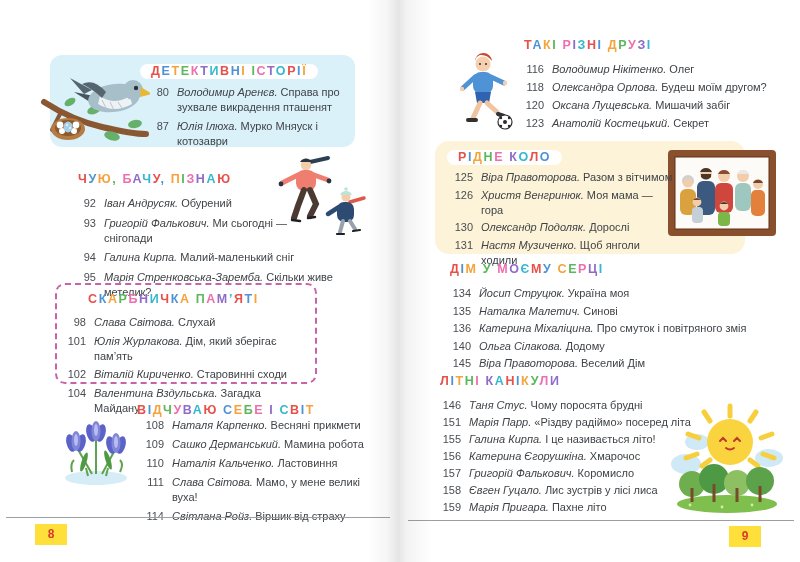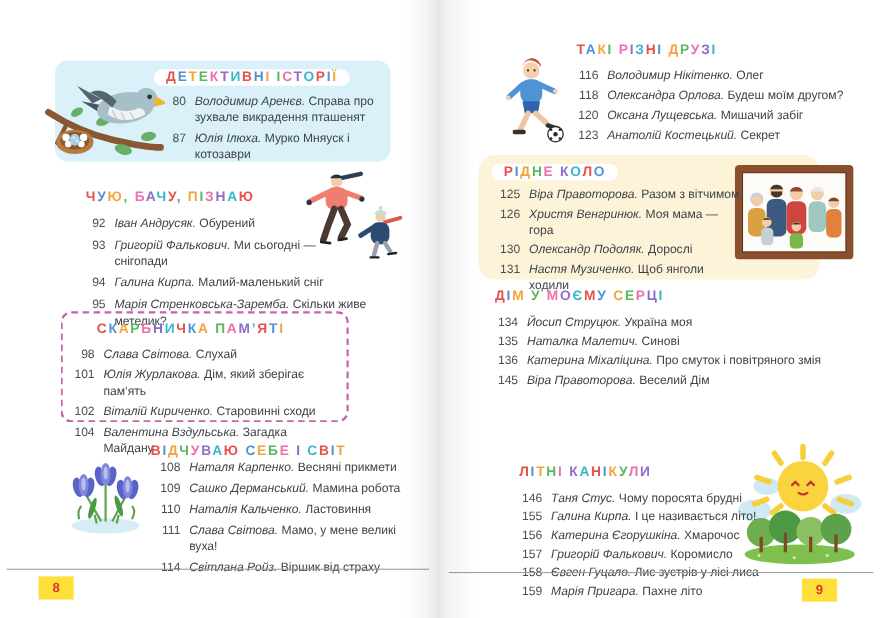--- a/index.html
+++ b/index.html
@@ -328,20 +328,24 @@
             <span class="num">134</span>
             <span class="txt"><em class="author">Йосип Струцюк.</em> Україна моя</span>
           </div>
           <div class="entry">
             <span class="num">135</span>
             <span class="txt"><em class="author">Наталка Малетич.</em> Синові</span>
           </div>
           <div class="entry">
             <span class="num">136</span>
             <span class="txt"><em class="author">Катерина Міхаліцина.</em> Про смуток і повітряного змія</span>
+          </div>
+          <div class="entry">
+            <span class="num">140</span>
+            <span class="txt"><em class="author">Ольга Сілакова.</em> Додому</span>
           </div>
           <div class="entry">
             <span class="num">145</span>
             <span class="txt"><em class="author">Віра Правоторова.</em> Веселий Дім</span>
           </div>
         </div>
     </div>
 
     <svg class="illus" style="left:670px;top:400px" width="114" height="116" viewBox="0 0 114 116">
       <ellipse cx="16" cy="64" rx="15" ry="10" fill="#cfe9f6"></ellipse>
@@ -366,26 +370,30 @@
       <circle cx="22" cy="84" r="13" fill="#6fae4e"></circle>
       <circle cx="44" cy="79" r="15" fill="#4e9a44"></circle>
       <circle cx="67" cy="83" r="13" fill="#8cc063"></circle>
       <circle cx="90" cy="81" r="14" fill="#5ca24a"></circle>
       <path d="M22 88 L22 102 M44 84 L44 102 M67 88 L67 102 M90 86 L90 102" stroke="#7a4b2a" stroke-width="3"></path>
       <circle cx="20" cy="105" r="1.4" fill="#d9ee9a"></circle>
       <circle cx="52" cy="107" r="1.4" fill="#d9ee9a"></circle>
       <circle cx="82" cy="105" r="1.4" fill="#d9ee9a"></circle>
     </svg>
 
-    <div class="sec" style="left:472px;top:374px;width:280px;margin-top:48px;">
+    <div class="sec" style="left:440px;top:374px;width:280px;">
       <h2><span style="color: rgb(232, 80, 74);">Л</span><span style="color: rgb(79, 147, 214);">І</span><span style="color: rgb(245, 163, 59);">Т</span><span style="color: rgb(92, 184, 92);">Н</span><span style="color: rgb(238, 111, 174);">І</span>&nbsp;<span style="color: rgb(143, 108, 201);">К</span><span style="color: rgb(53, 184, 207);">А</span><span style="color: rgb(232, 80, 74);">Н</span><span style="color: rgb(79, 147, 214);">І</span><span style="color: rgb(245, 163, 59);">К</span><span style="color: rgb(92, 184, 92);">У</span><span style="color: rgb(238, 111, 174);">Л</span><span style="color: rgb(143, 108, 201);">И</span></h2>
       <div class="entries" style="--row-gap:2px;margin-left:-3px;margin-top:9px;width:282px;">
           <div class="entry">
             <span class="num">146</span>
             <span class="txt"><em class="author">Таня Стус.</em> Чому поросята брудні</span>
+          </div>
+          <div class="entry">
+            <span class="num">151</span>
+            <span class="txt"><em class="author">Марія Парр.</em> «Різдву радіймо» посеред літа</span>
           </div>
           <div class="entry">
             <span class="num">155</span>
             <span class="txt"><em class="author">Галина Кирпа.</em> І це називається літо!</span>
           </div>
           <div class="entry">
             <span class="num">156</span>
             <span class="txt"><em class="author">Катерина Єгорушкіна.</em> Хмарочос</span>
           </div>
           <div class="entry">

